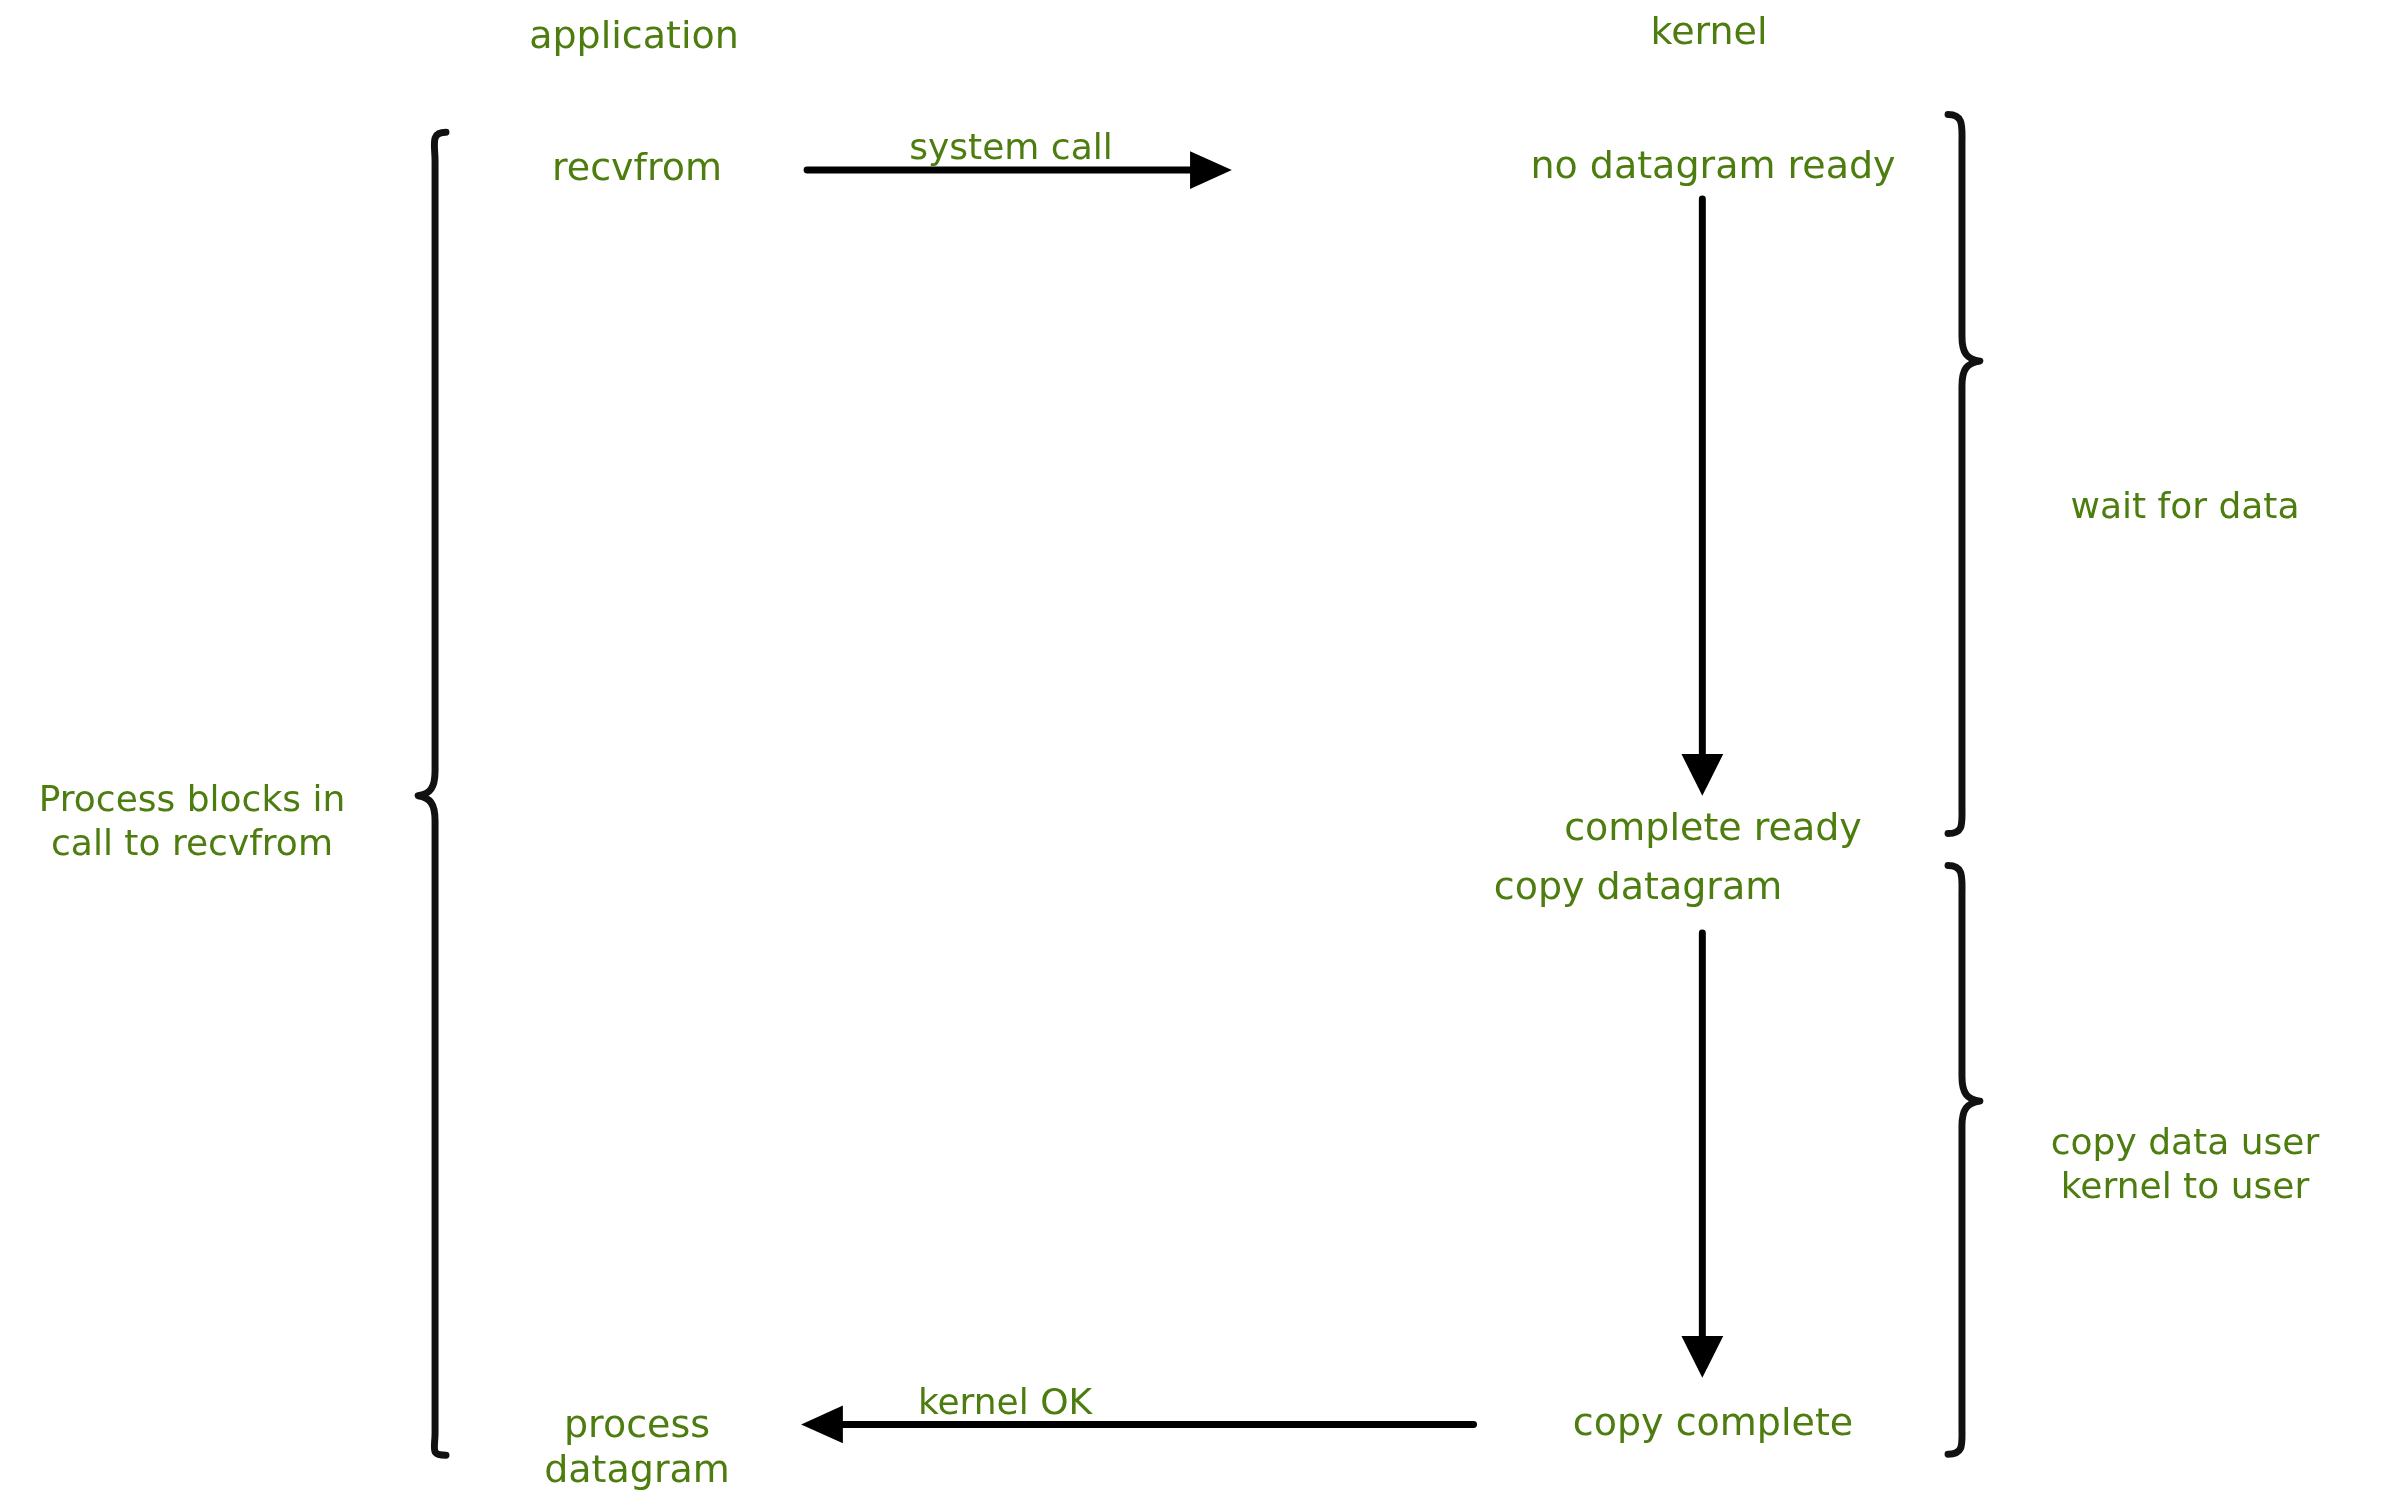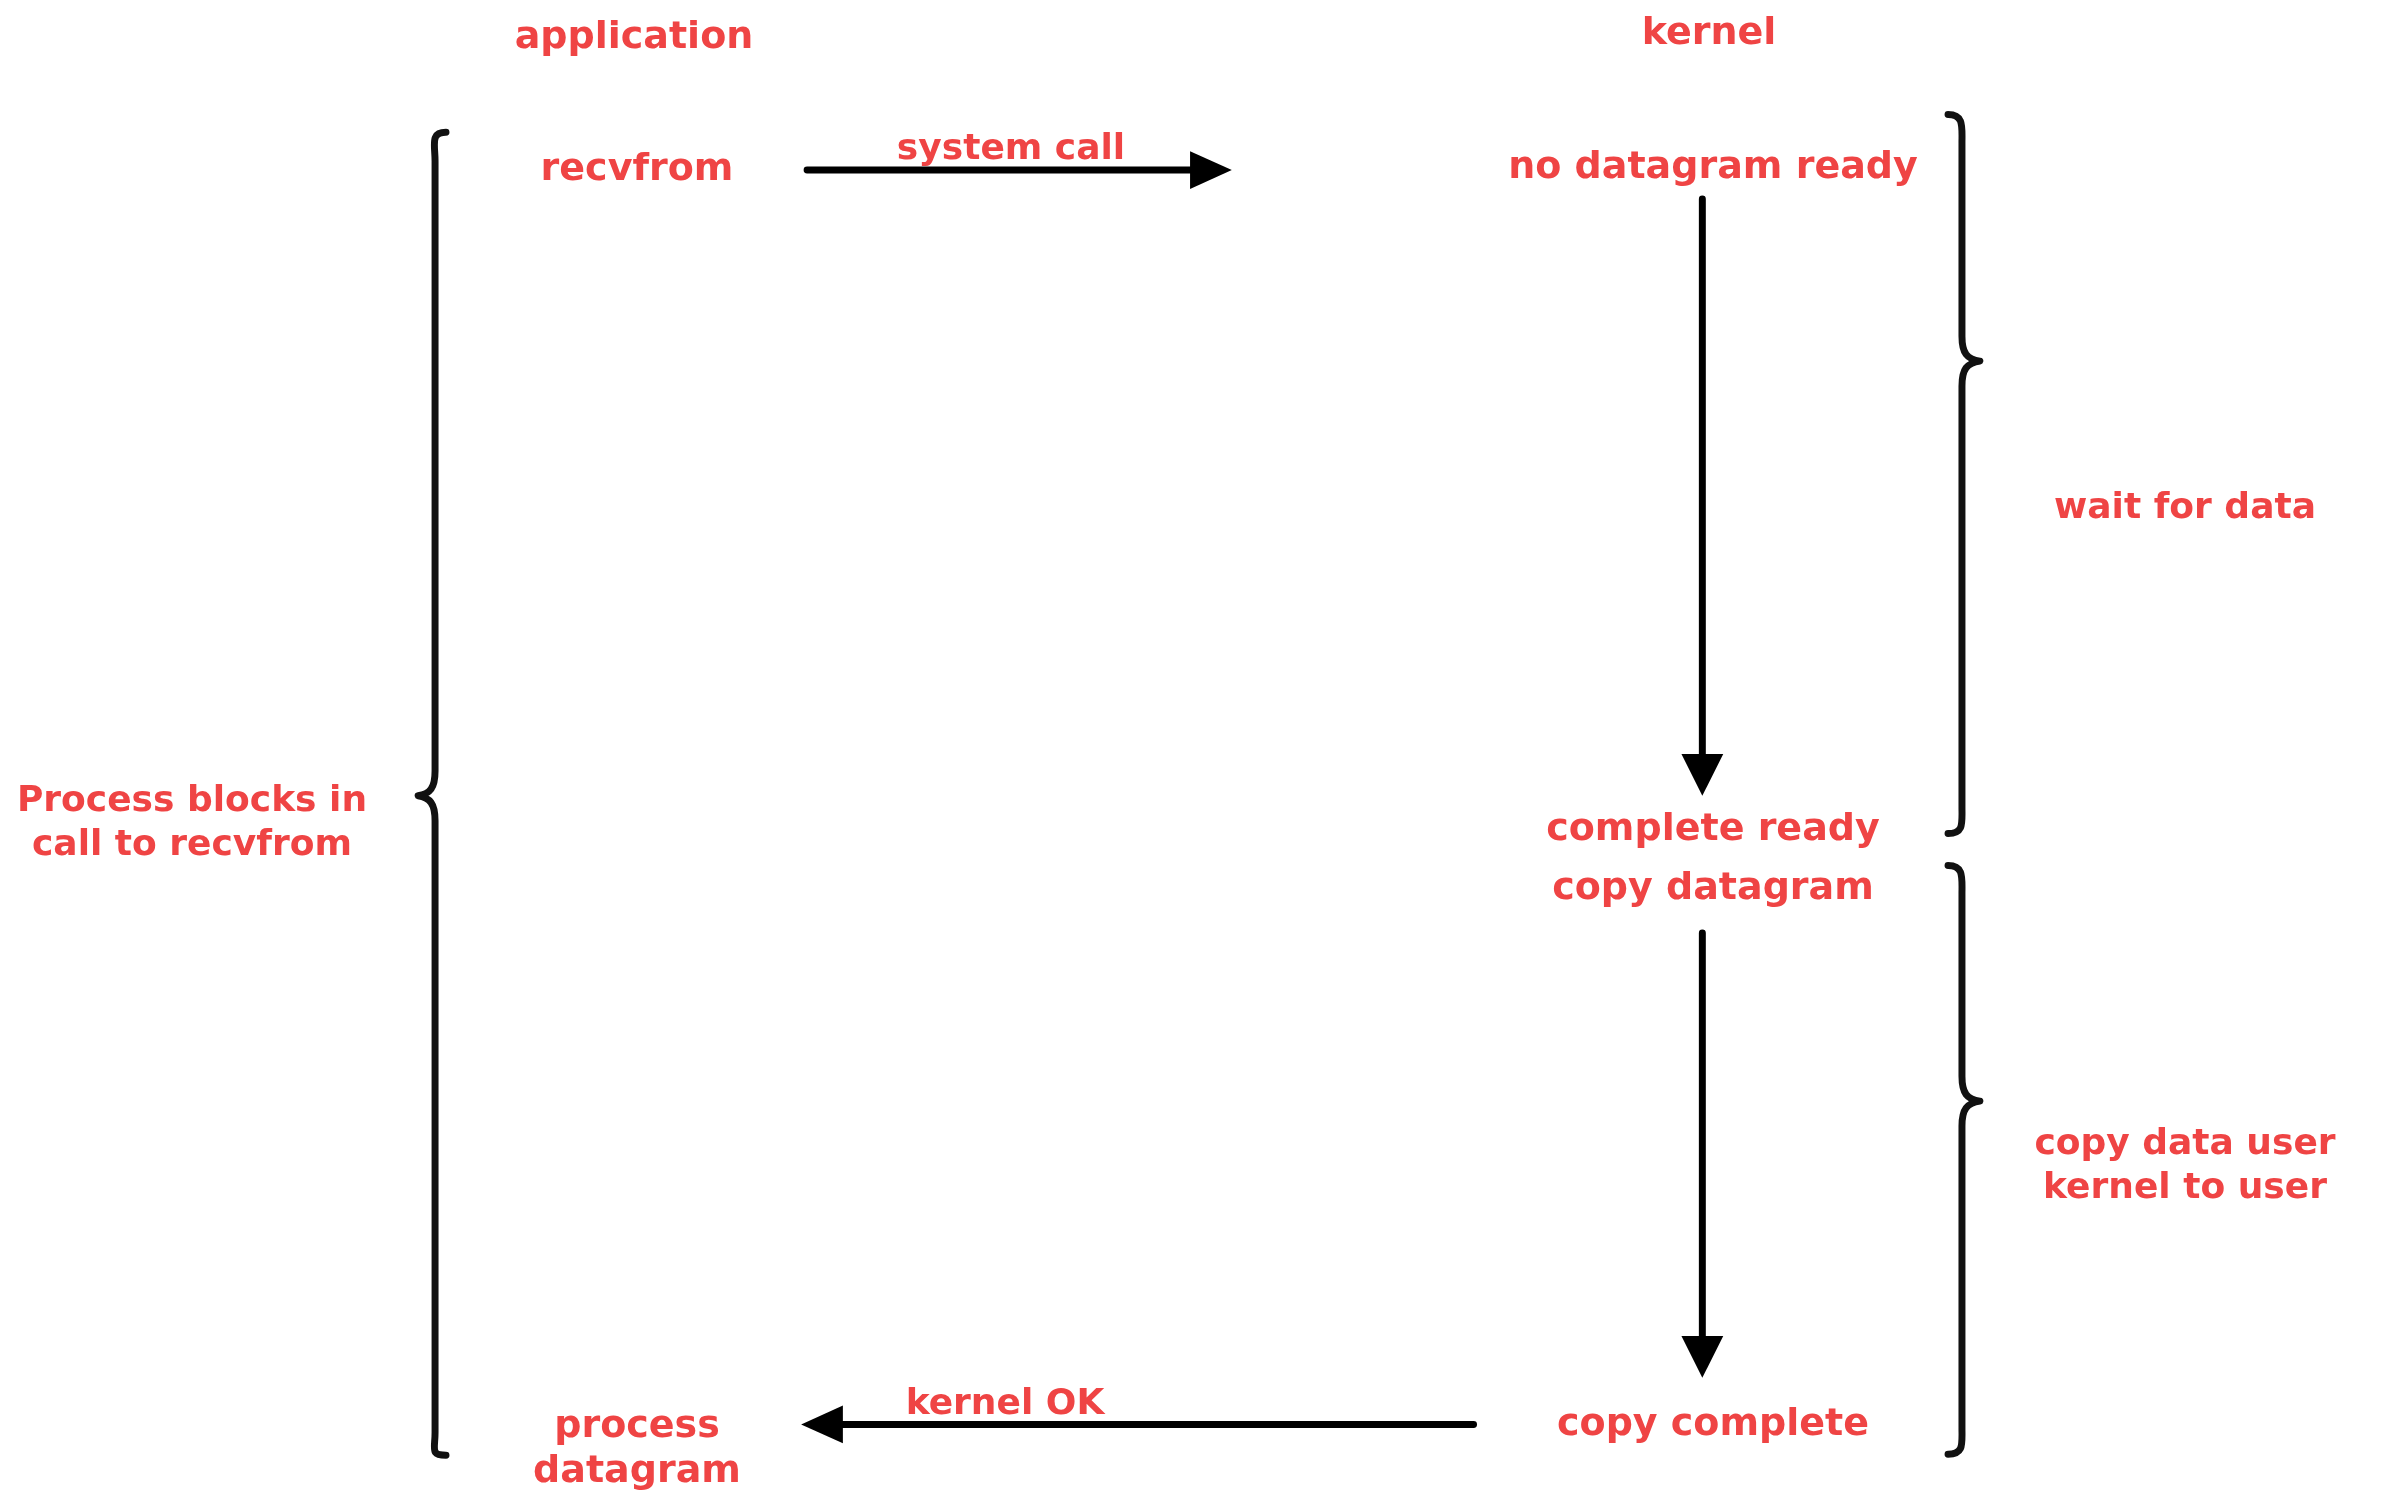--- a/index.html
+++ b/index.html
@@ -10,22 +10,22 @@
   #canvas {
     position: relative;
     width: 2401px;
     height: 1510px;
     background: #ffffff;
     font-family: "DejaVu Sans", sans-serif;
     overflow: hidden;
   }
   .label {
     position: absolute;
-    font-weight: bold;
-    color: #ef4444;
+    font-weight: normal;
+    color: #4d7c0f;
     white-space: pre;
     line-height: 1.12;
     text-align: center;
   }
   
   .c {
     transform: translateX(-50%);
   }
   .col-title   { font-size: 38px; }
   .node-label  { font-size: 38px; }
@@ -73,21 +73,21 @@
   <div class="label node-label c" style="left:637px; top:1448px;">datagram</div>
 
   <div class="label big-label c" style="left:192px; top:745px;">Process blocks in</div>
 
   <div class="label big-label c" style="left:192px; top:789px;">call to recvfrom</div>
 
   <div class="label node-label c" style="left:1713px; top:144px;">no datagram ready</div>
 
   <div class="label node-label c" style="left:1713px; top:806px;">complete ready</div>
 
-  <div class="label node-label c" style="left:1713px; top:865px;">copy datagram</div>
+  <div class="label node-label c" style="left:1638px; top:865px;">copy datagram</div>
 
   <div class="label node-label c" style="left:1713px; top:1401px;">copy complete</div>
 
   <div class="label brace-label c" style="left:2185px; top:486px;">wait for data</div>
 
   <div class="label brace-label c" style="left:2185px; top:1122px;">copy data user</div>
 
   <div class="label brace-label c" style="left:2185px; top:1166px;">kernel to user</div>
 
   <div class="label edge-label c" style="left:1011px; top:127px;">system call</div>

